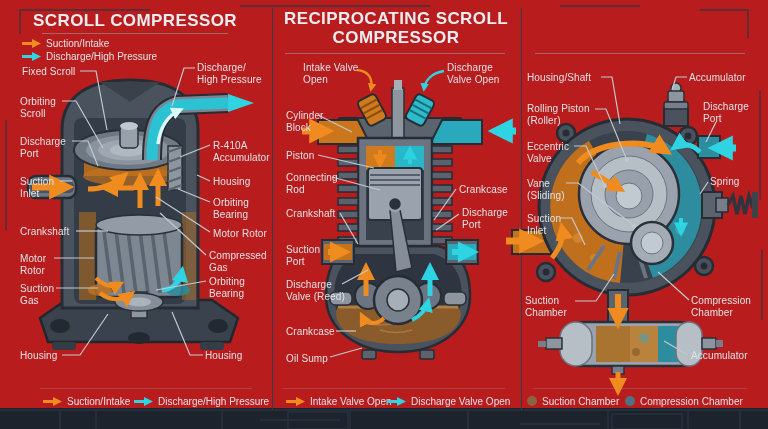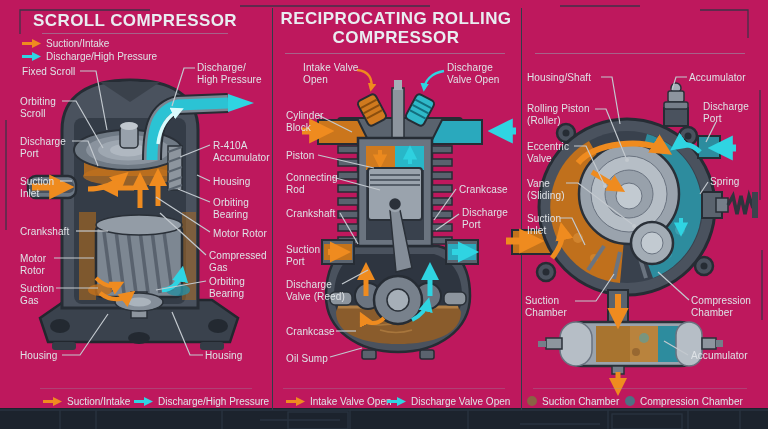--- a/index.html
+++ b/index.html
@@ -1,18 +1,18 @@
 <!DOCTYPE html>
 <html><head>
 <meta charset="utf-8">
 <style>
   html,body{margin:0;padding:0;background:#11161d;}
   .stage{
     position:relative;width:768px;height:429px;overflow:hidden;
-    background:#be185d;font-family:"Liberation Sans",sans-serif;
+    background:#b91c1c;font-family:"Liberation Sans",sans-serif;
     -webkit-font-smoothing:antialiased;
   }
   svg{display:block}
   .layer{position:absolute;left:0;top:0;}
   .title{
     position:absolute;color:#e9edf1;font-weight:bold;font-size:17px;
     letter-spacing:.4px;text-align:center;white-space:pre-line;line-height:1.1;
   }
   .rule{position:absolute;height:1px;background:#93a0ad;opacity:.55;}
   .rule.dim{opacity:.3;}
@@ -336,21 +336,21 @@
       <circle cx="634" cy="226" r="2"></circle>
     </g>
 
     <path d="M357,70 C369,71 373,79 371,89" fill="none" stroke="#ef8b1f" stroke-width="2.4" marker-end="url(#mo)"></path>
     <path d="M444,71 C431,73 425,81 424,89" fill="none" stroke="#2fd4e2" stroke-width="2.4" marker-end="url(#mc)"></path>
   </svg>
 
   <div class="title" style="left:25px;top:12px;width:220px">SCROLL COMPRESSOR</div>
   <div class="rule" style="left:42px;top:33px;width:186px"></div>
 
-  <div class="title" style="left:278px;top:10px;width:236px">RECIPROCATING ROLLING
+  <div class="title" style="left:278px;top:10px;width:236px">RECIPROCATING SCROLL
 COMPRESSOR</div>
   <div class="rule" style="left:285px;top:53px;width:220px"></div>
 
   <div class="rule" style="left:535px;top:53px;width:210px"></div>
 
   <div class="legend-item" style="left:21px;top:38px">
     <svg width="21" height="11">
       <path d="M1,5.5 H11" stroke-width="3" fill="none" stroke="#ef8b1f"></path>
       <path d="M11,1 L20,5.5 L11,10 Z" fill="#ef8b1f"></path>
     </svg>

